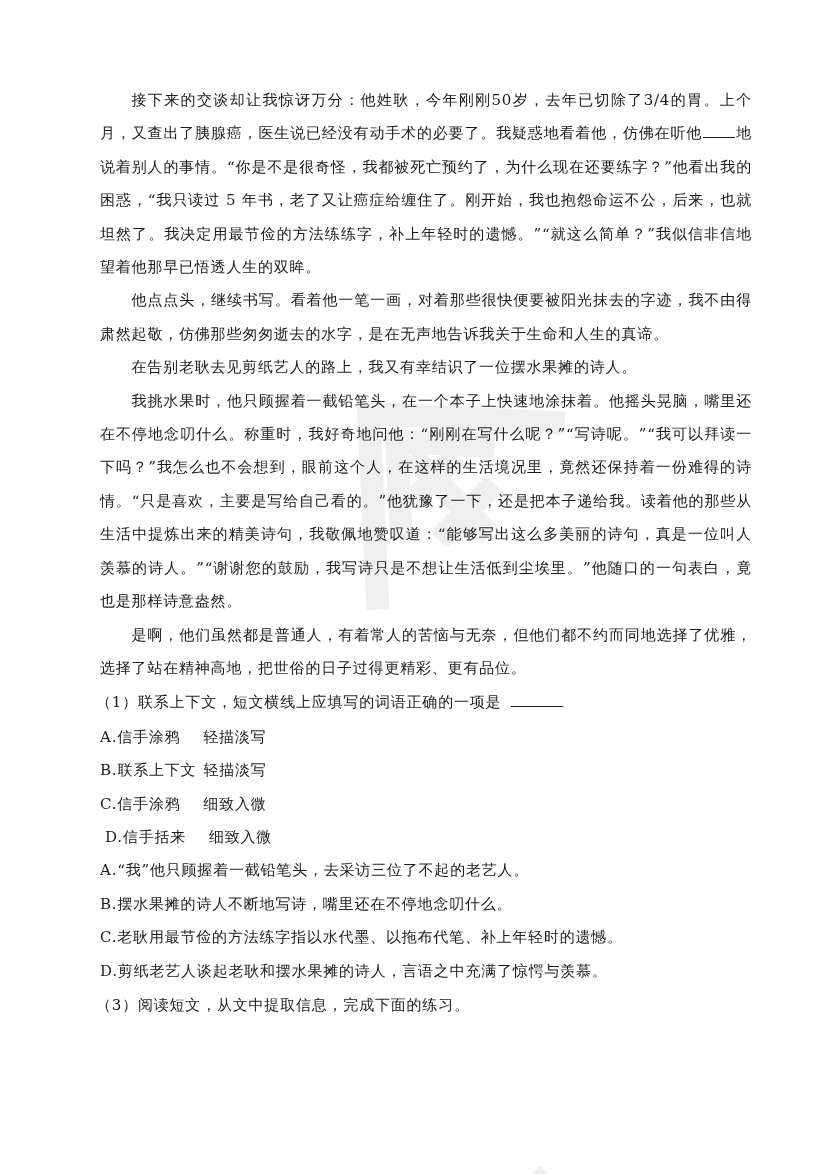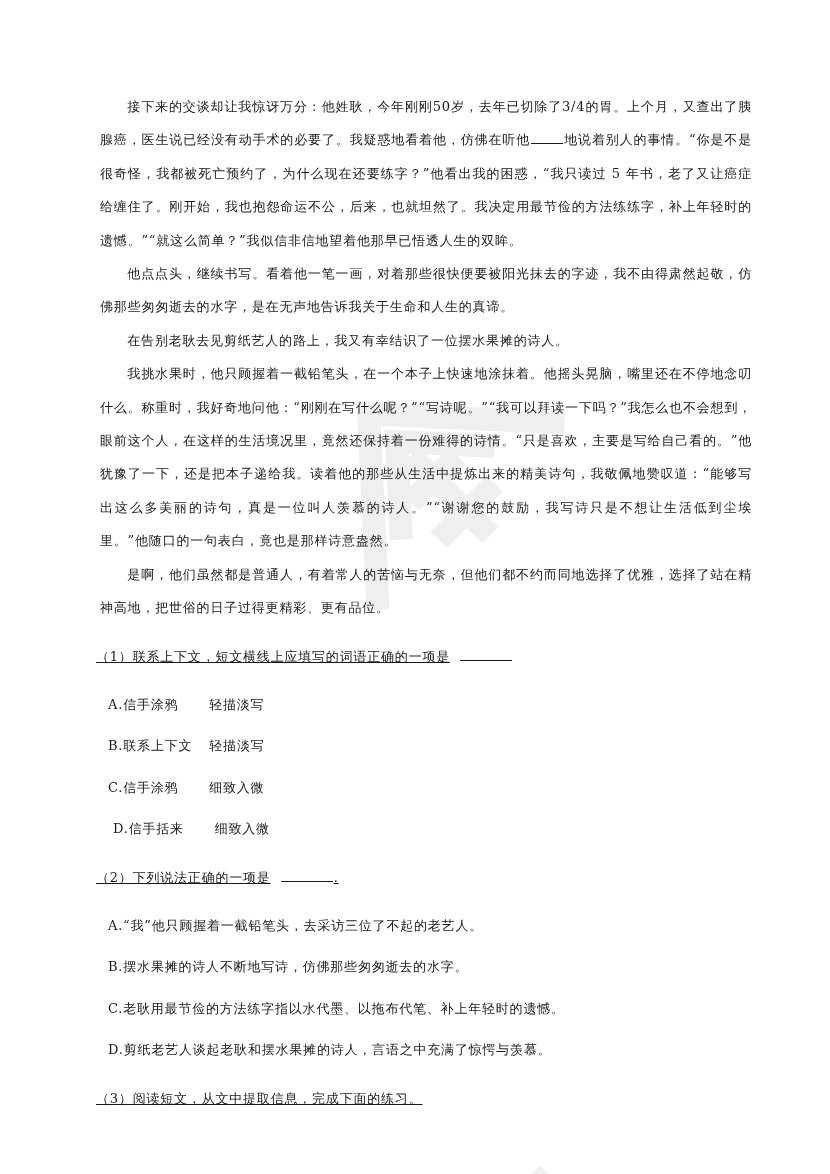--- a/index.html
+++ b/index.html
@@ -24,56 +24,55 @@
     .watermark {
       position: absolute;
       pointer-events: none;
       opacity: 0.06;
     }
     .wm-center { left: 255px; top: 300px; width: 330px; height: 330px; }
     .wm-bottom { left: 430px; top: 1115px; width: 220px; height: 220px; }
     .content {
       position: absolute;
       left: 100px;
-      top: 90px;
+      top: 84px;
       width: 652px;
-      font-size: 13px;
+      font-size: 15px;
       letter-spacing: 0.8px;
     }
     .para {
       margin: 0;
       line-height: 33.4px;
       text-indent: 2.1em;
       text-align: justify;
       text-align-last: left;
     }
     .blank-inline {
       display: inline-block;
       width: 32px;
       border-bottom: 1px solid #1a1a1a;
       height: 1px;
       vertical-align: baseline;
       margin: 0 1px;
     }
     .question {
-      margin: 15px;
+      margin: 1px;
       line-height: 33.4px;
       margin-left: -4px;
-      text-decoration: underline;
     }
     .answer-blank {
       display: inline-block;
       width: 52px;
       border-bottom: 1.4px solid #1a1a1a;
       height: 1px;
       margin-left: 10px;
       vertical-align: baseline;
     }
     .option {
-      margin: 8px;
+      margin: 0;
       line-height: 33.4px;
     }
     .option .letter { display: inline; }
     .option .word1 { display: inline-block; width: 86px; }
     .option.shift { padding-left: 5px; }
     .period { margin-left: 1px; }
   </style>
 </head>
 <body>
 
@@ -103,23 +102,22 @@
     <p class="para">我挑水果时，他只顾握着一截铅笔头，在一个本子上快速地涂抹着。他摇头晃脑，嘴里还在不停地念叨什么。称重时，我好奇地问他：“刚刚在写什么呢？”“写诗呢。”“我可以拜读一下吗？”我怎么也不会想到，眼前这个人，在这样的生活境况里，竟然还保持着一份难得的诗情。“只是喜欢，主要是写给自己看的。”他犹豫了一下，还是把本子递给我。读着他的那些从生活中提炼出来的精美诗句，我敬佩地赞叹道：“能够写出这么多美丽的诗句，真是一位叫人羡慕的诗人。”“谢谢您的鼓励，我写诗只是不想让生活低到尘埃里。”他随口的一句表白，竟也是那样诗意盎然。</p>
     <p class="para">是啊，他们虽然都是普通人，有着常人的苦恼与无奈，但他们都不约而同地选择了优雅，选择了站在精神高地，把世俗的日子过得更精彩、更有品位。</p>
 
     <p class="question"><span>（1）联系上下文，短文横线上应填写的词语正确的一项是</span><span class="answer-blank"></span></p>
 
     <p class="option"><span class="letter">A.</span><span class="word1">信手涂鸦</span><span>轻描淡写</span></p>
     <p class="option"><span class="letter">B.</span><span class="word1">联系上下文</span><span>轻描淡写</span></p>
     <p class="option"><span class="letter">C.</span><span class="word1">信手涂鸦</span><span>细致入微</span></p>
     <p class="option shift"><span class="letter">D.</span><span class="word1">信手括来</span><span>细致入微</span></p>
 
-    <p class="question"><span>（2）下列说法正确的一项是</span><span class="answer-blank"></span><span class="period">.</span></p>
 
     <p class="option">A.“我”他只顾握着一截铅笔头，去采访三位了不起的老艺人。</p>
-    <p class="option">B.摆水果摊的诗人不断地写诗，仿佛那些匆匆逝去的水字。</p>
+    <p class="option">B.摆水果摊的诗人不断地写诗，嘴里还在不停地念叨什么。</p>
     <p class="option">C.老耿用最节俭的方法练字指以水代墨、以拖布代笔、补上年轻时的遗憾。</p>
     <p class="option">D.剪纸老艺人谈起老耿和摆水果摊的诗人，言语之中充满了惊愕与羡慕。</p>
 
     <p class="question">（3）阅读短文，从文中提取信息，完成下面的练习。</p>
 
   </div>
 </div>
 
 </body></html>

